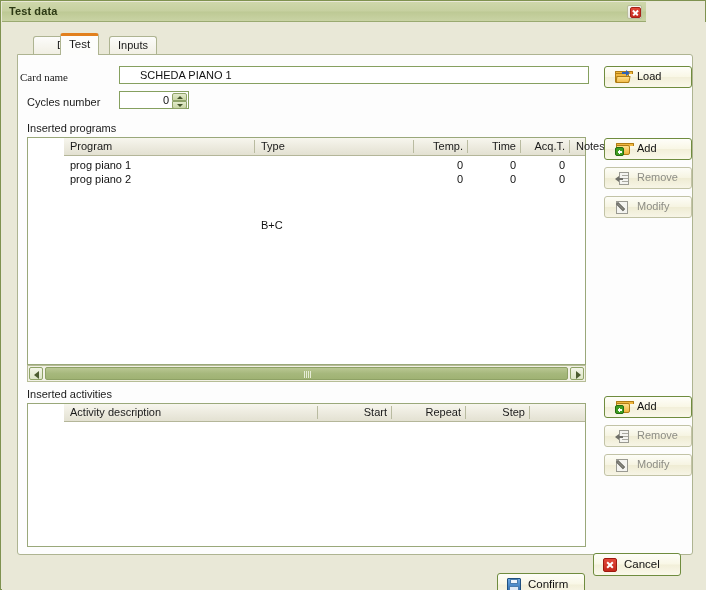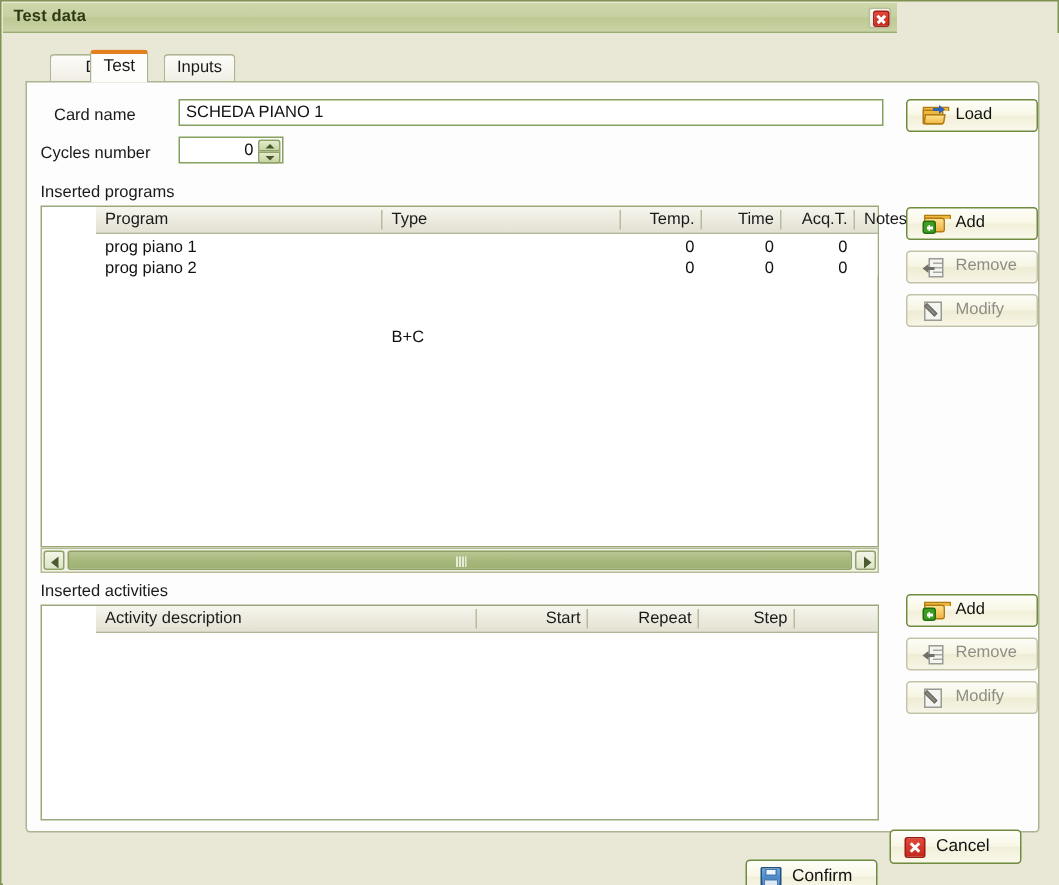--- a/index.html
+++ b/index.html
@@ -21,21 +21,21 @@
     width: 706px; height: 590px;
     box-sizing: border-box;
     background: #e9e8d7;
     border: 1px solid #7f9250;
   }
 
   
   .titlebar {
     position: absolute;
     left: 1px; top: 1px;
-    width: 596px; height: 20px;
+    width: 644px; height: 20px;
     box-sizing: border-box;
     background: linear-gradient(to bottom, #ced7ab 0%, #c6d0a0 48%, #bdc994 52%, #c9d3a4 100%);
     border-bottom: 1px solid #9aaa70;
     text-align: right;
   }
   .title-text {
     position: absolute;
     left: 7px; top: 3px;
     font-size: 11px;
     font-weight: bold;
@@ -133,21 +133,21 @@
     white-space: nowrap;
   }
   .text-input {
     position: absolute;
     box-sizing: border-box;
     background: #ffffff;
     border: 1px solid #86a05f;
     font-family: "Liberation Sans", sans-serif;
     font-size: 11px;
     color: #111111;
-    padding: 0 4px;
+    padding: 0 20px;
     outline: none;
   }
   .spinner-wrap {
     position: absolute;
     box-sizing: border-box;
     background: #ffffff;
     border: 1px solid #86a05f;
   }
   .spinner-input {
     position: absolute;
@@ -530,21 +530,21 @@
   <div class="body-area">
 
     <div class="tabstrip">
       <div class="tab" id="tab0">Data</div>
       <div class="tab active" id="tab1">Test</div>
       <div class="tab" id="tab2">Inputs</div>
     </div>
 
     <div class="panel">
 
-      <div class="field-label" style="left:18px; top:16px;">Card name</div>
+      <div class="field-label" style="left:2px; top:16px;font-family:Liberation Serif, serif;">Card name</div>
       <input class="text-input" style="left: 101px; top: 11px; width: 470px; height: 18px;" value="SCHEDA PIANO 1">
 
       <div class="field-label" style="left:9px; top:41px;">Cycles number</div>
       <div class="spinner-wrap" style="left:101px; top:36px; width:70px; height:18px;">
         <input class="spinner-input" value="0" style="">
         <div class="spin-btns">
           <div class="spin-b up">
             <span class="arr"></span>
           </div>
           <div class="spin-b dn">

